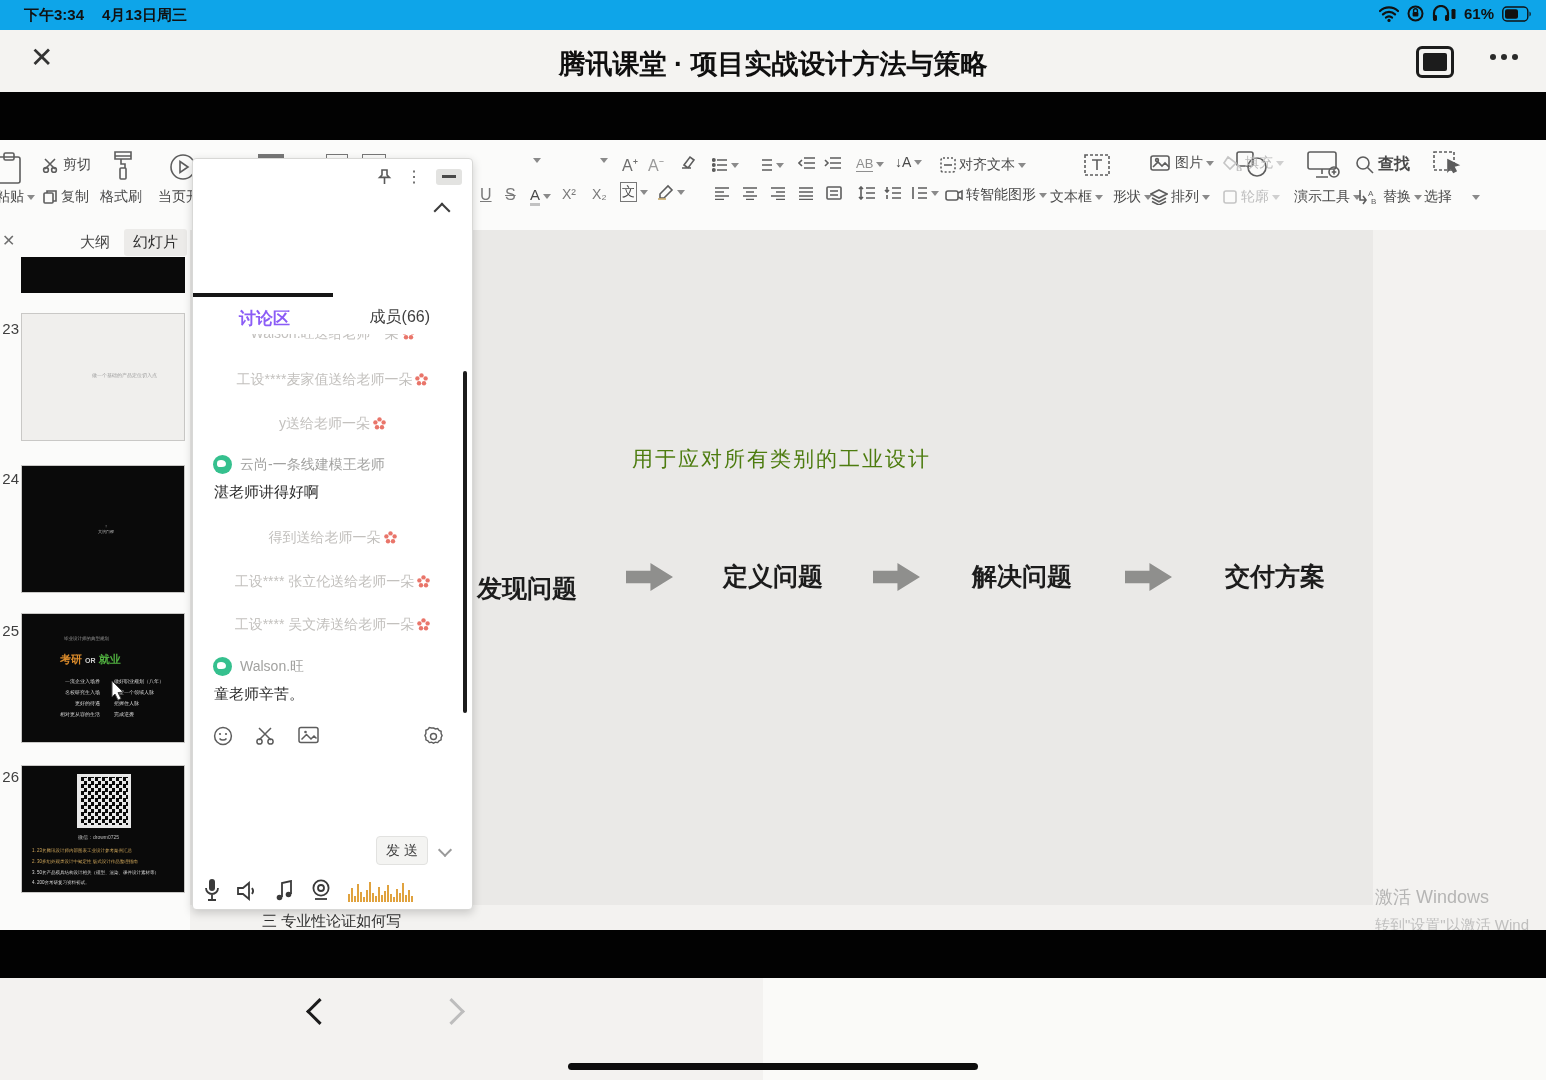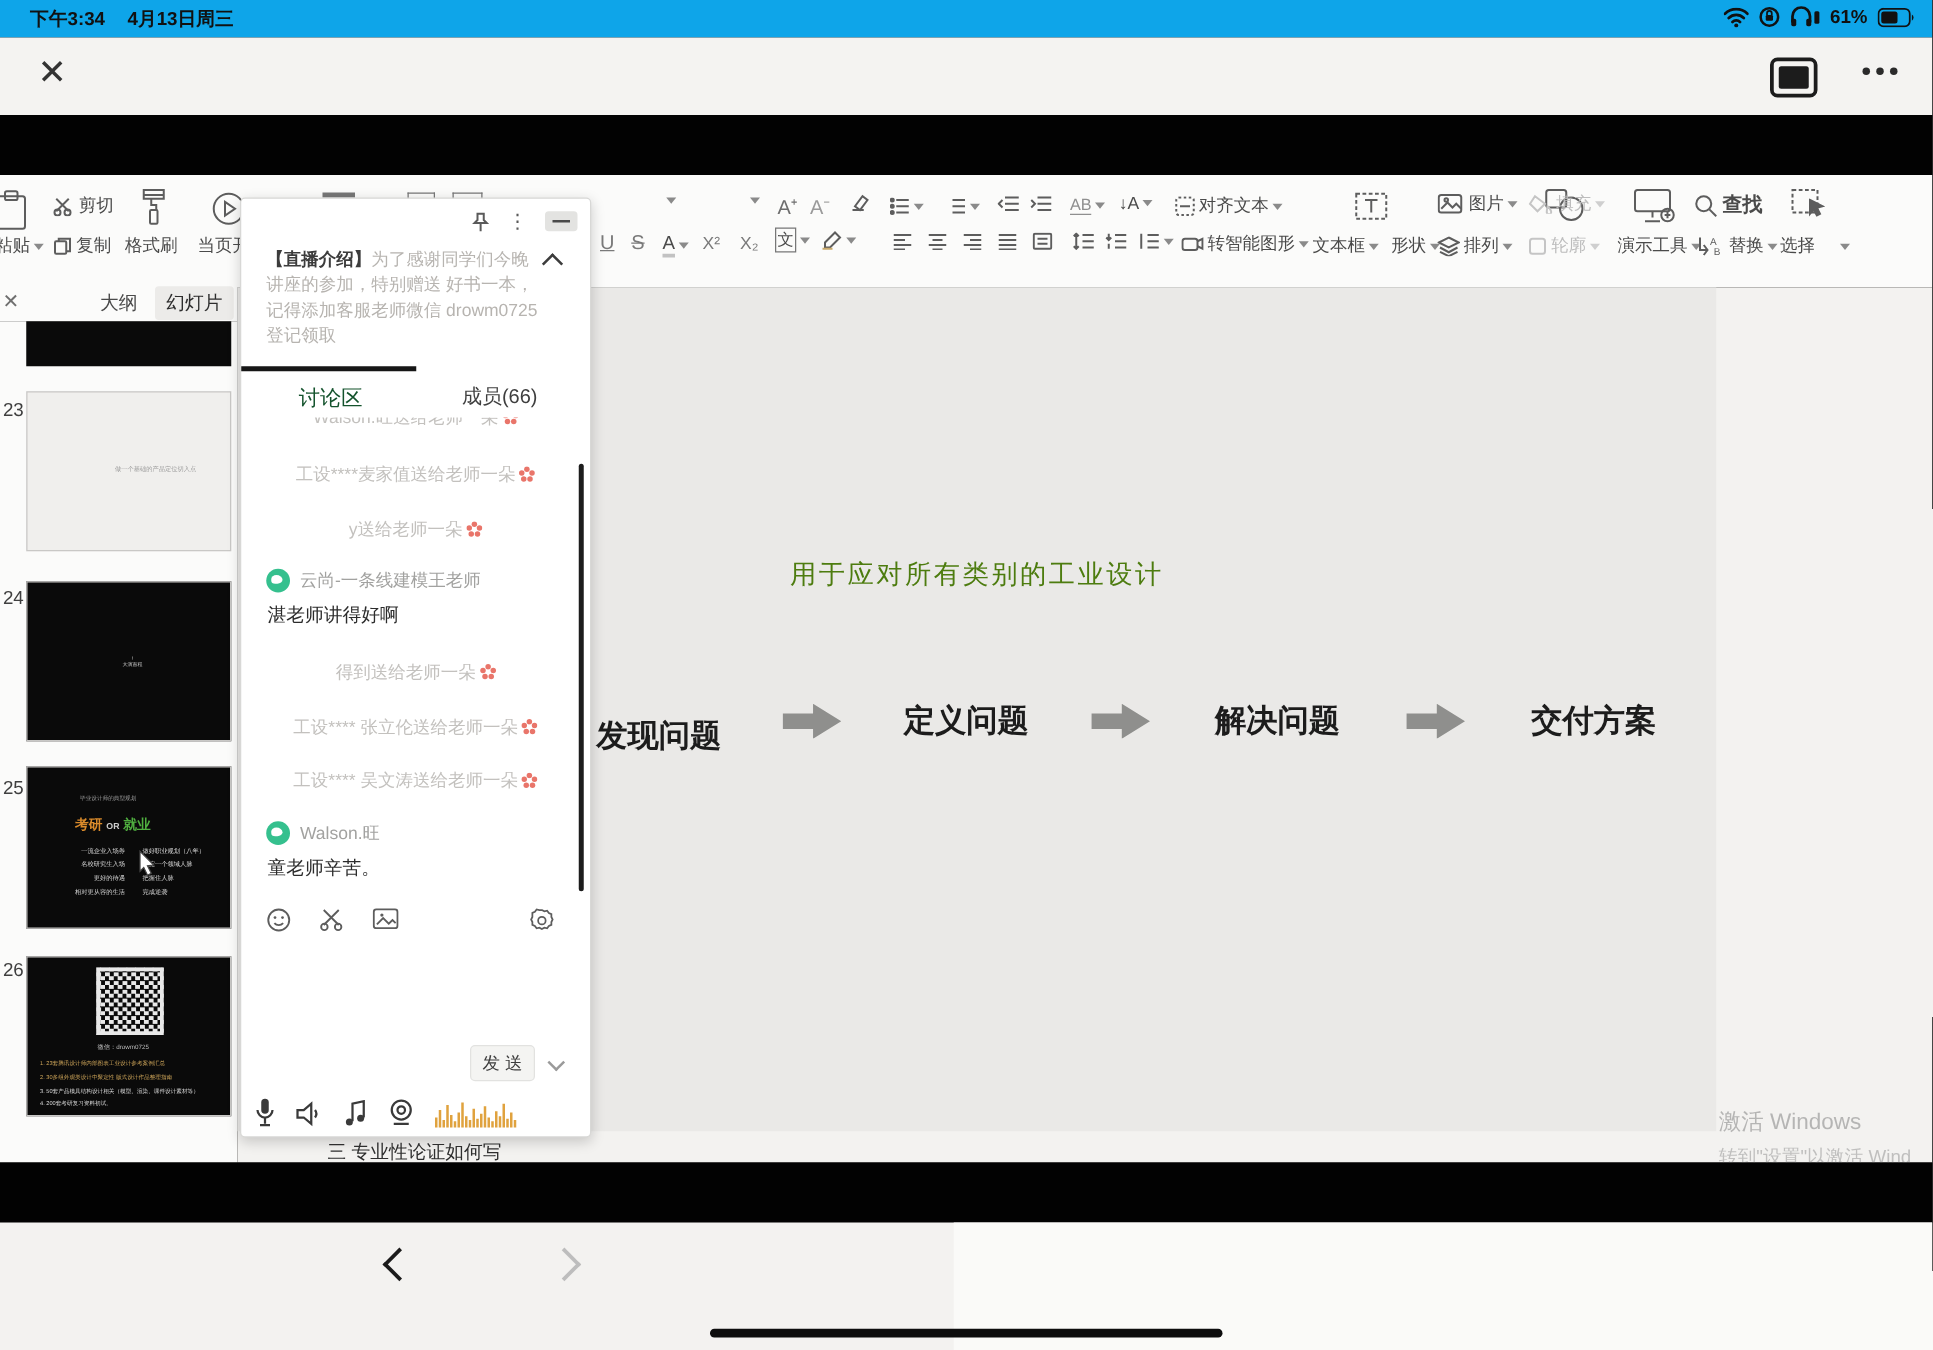--- a/index.html
+++ b/index.html
@@ -41,21 +41,21 @@
         border-radius:4px;box-shadow:0 3px 10px rgba(0,0,0,.18);box-sizing:border-box;}
   #chat .hdr{position:absolute;right:10px;top:8px;display:flex;align-items:center;gap:14px;color:#5a5a5a;}
   .minbtn{width:26px;height:16px;background:#e3e3e1;border-radius:3px;display:flex;align-items:center;justify-content:center;}
   .minbtn i{width:14px;height:2.5px;background:#4a4a4a;display:block;}
   .vdots{font-size:16px;color:#5a5a5a;letter-spacing:0;}
   #chat .ann{position:absolute;left:20px;top:38px;width:218px;font-size:14px;line-height:1.45;color:#b7b4b0;}
   #chat .ann b{color:#3c3c3c;}
   .chevup{width:10px;height:10px;border-left:2.5px solid #3c3c3c;border-top:2.5px solid #3c3c3c;transform:rotate(45deg);}
   #chat .tabline{position:absolute;left:0;top:134px;width:140px;height:4px;background:#161616;}
   #chat .tabs{position:absolute;left:0;top:148px;width:100%;height:30px;}
-  #chat .tabs .d{position:absolute;left:46px;font-size:17px;font-weight:normal;color:#14532d;}
+  #chat .tabs .d{position:absolute;left:46px;font-size:17px;font-weight:bold;color:#8b5cf6;}
   #chat .tabs .m{position:absolute;right:42px;font-size:16px;color:#3f3f3f;}
   .gift{position:absolute;left:0;width:100%;text-align:center;font-size:14px;color:#c3c1be;}
   .gift .fl{display:inline-block;vertical-align:-2px;margin-left:3px;}
   .uname{position:absolute;left:20px;display:flex;align-items:center;gap:8px;font-size:14px;color:#a2a2a0;}
   .avatar{width:19px;height:19px;border-radius:50%;background:#35c08e;position:relative;}
   .avatar::after{content:"";position:absolute;left:4px;top:5px;width:9px;height:7px;background:#fff;border-radius:50% 60% 50% 40%;}
   .utext{position:absolute;left:21px;font-size:15px;color:#2c2c2c;}
   .inputicons{position:absolute;left:20px;top:567px;display:flex;gap:22px;color:#5d5d5d;}
   .gear{position:absolute;right:28px;top:567px;color:#5d5d5d;}
   .sendbtn{position:absolute;right:44px;top:677px;width:50px;height:27px;background:#f4f4f2;border:1px solid #e2e2e0;
@@ -122,20 +122,21 @@
       <svg width="30" height="16" viewBox="0 0 30 16">
           <rect x="0.8" y="1" width="25" height="14" rx="4" stroke="#111" stroke-width="1.4" fill="none"></rect>
           <rect x="3" y="3.2" width="13" height="9.6" rx="2" fill="#111"></rect>
           <path d="M27.5 5.5v5a3 3 0 0 0 0-5z" fill="#111"></path>
         </svg>
     </div>
   </div>
 
   <div id="titlebar" class="abs">
     <div class="abs close">✕</div>
+    <div class="abs title">腾讯课堂 · 项目实战设计方法与策略</div>
     <div class="abs pip"></div>
     <div class="abs dots3">
         <i></i>
         <i></i>
         <i></i>
       </div>
   </div>
 
   <div id="blackTop" class="abs"></div>
 
@@ -463,23 +464,20 @@
 
   <div id="chat" class="abs">
     <div class="hdr">
       <svg width="15" height="17" viewBox="0 0 15 17">
           <path d="M5 2h5v5l2.4 2.4H2.6L5 7zM7.5 9.5V16" stroke="#5a5a5a" stroke-width="1.6" fill="none"></path>
         </svg>
       <span class="vdots">⋮</span>
       <span class="minbtn">
           <i></i>
         </span>
-    </div>
-    <div class="ann">
-      <b>【直播介绍】</b><span>为了感谢同学们今晚讲座的参加，特别赠送 好书一本，记得添加客服老师微信 drowm0725 登记领取</span>
     </div>
     <div class="abs chevup" style="right:24px;top:46px;"></div>
 
     <div class="tabline"></div>
     <div class="tabs">
       <span class="d">讨论区</span>
       <span class="m">成员(66)</span>
     </div>
 
     <div class="gift" style="top:166px;clip-path:inset(9px 0 0 0);"><span>Walson.旺送给老师一朵</span><span class="fl"><svg width="13" height="13" viewBox="0 0 13 13">

